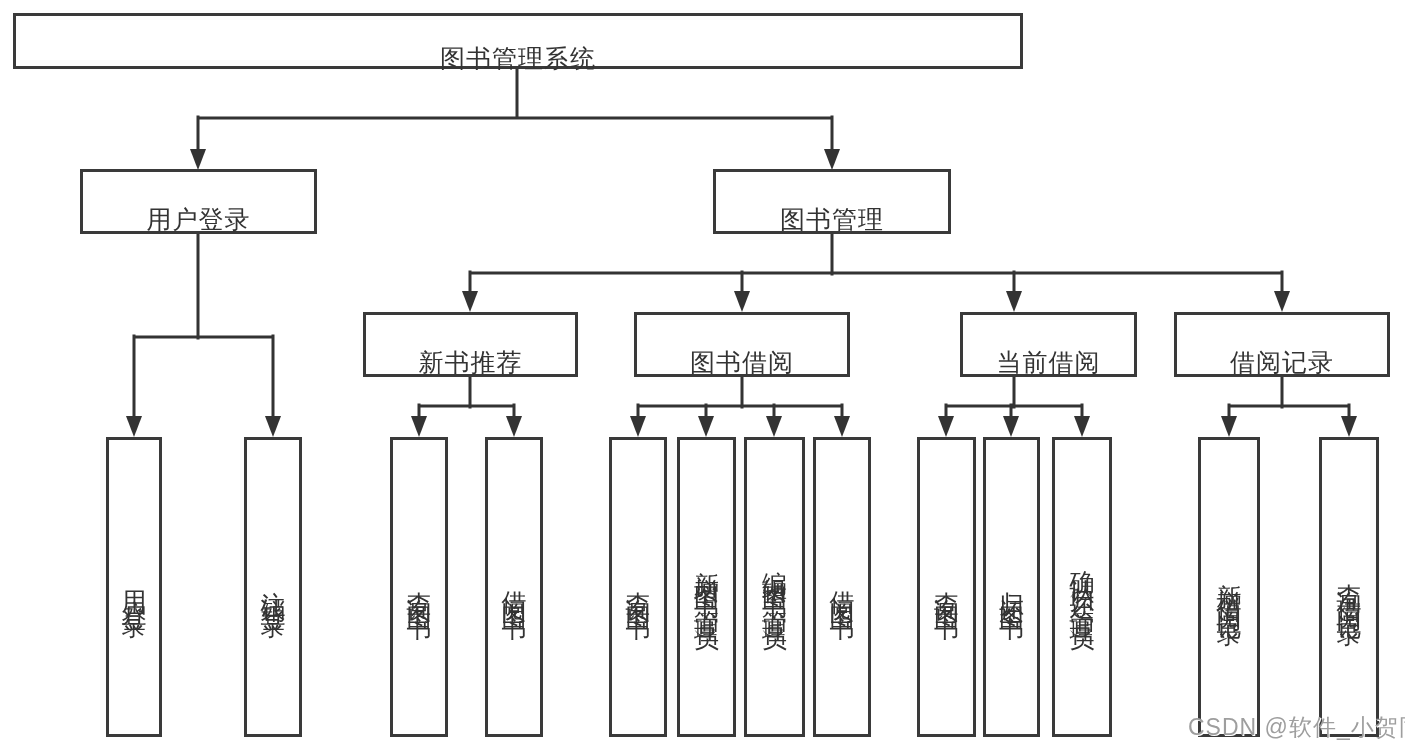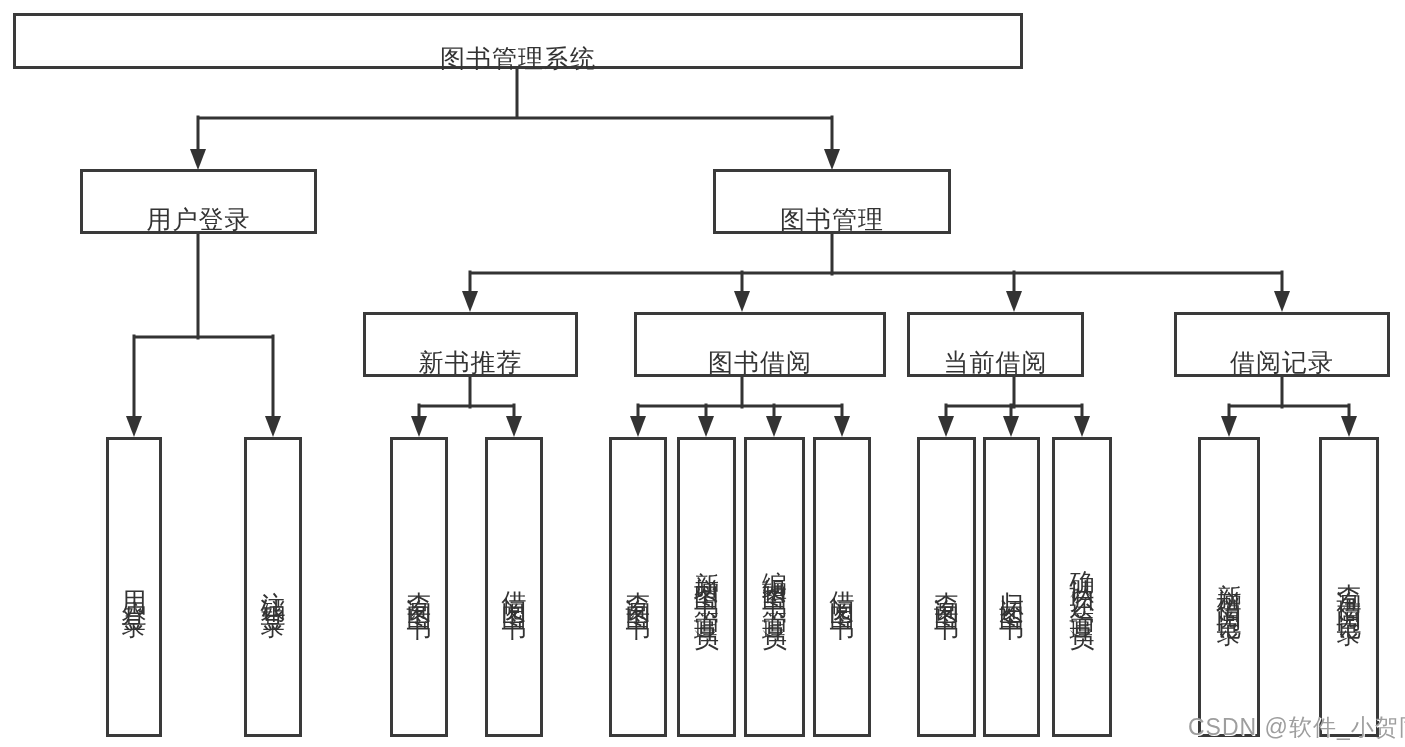--- a/index.html
+++ b/index.html
@@ -106,24 +106,24 @@
   <div class="box" style="left:80px;top:169px;width:237px;height:65px">
     <span class="lbl">用户登录</span>
   </div>
   <div class="box" style="left:713px;top:169px;width:238px;height:65px">
     <span class="lbl">图书管理</span>
   </div>
 
   <div class="box" style="left:363px;top:312px;width:215px;height:65px">
     <span class="lbl">新书推荐</span>
   </div>
-  <div class="box" style="left:634px;top:312px;width:252px;height:65px">
+  <div class="box" style="left:634px;top:312px;width:216px;height:65px">
     <span class="lbl">图书借阅</span>
   </div>
-  <div class="box" style="left:907px;top:312px;width:177px;height:65px">
+  <div class="box" style="left:960px;top:312px;width:177px;height:65px">
     <span class="lbl">当前借阅</span>
   </div>
   <div class="box" style="left:1174px;top:312px;width:216px;height:65px">
     <span class="lbl">借阅记录</span>
   </div>
 
   <div class="box" style="left:106px;top:437px;width:56px;height:300px">
     <span class="vlbl">用户登录</span>
   </div>
   <div class="box" style="left:244px;top:437px;width:58px;height:300px">

